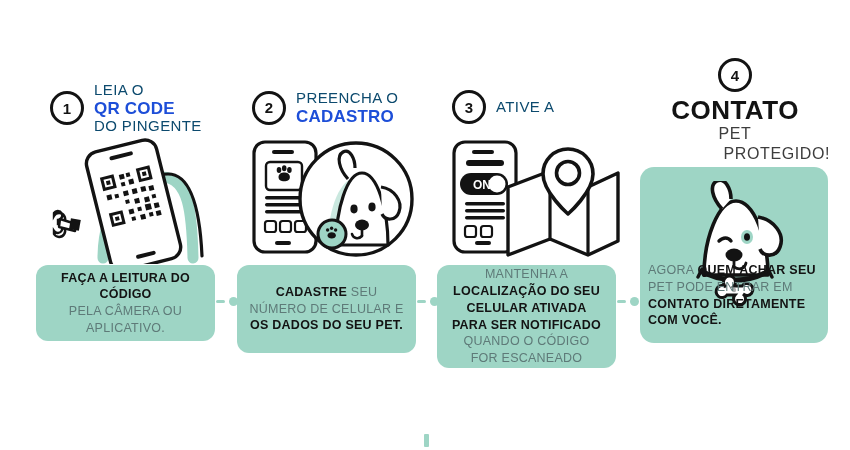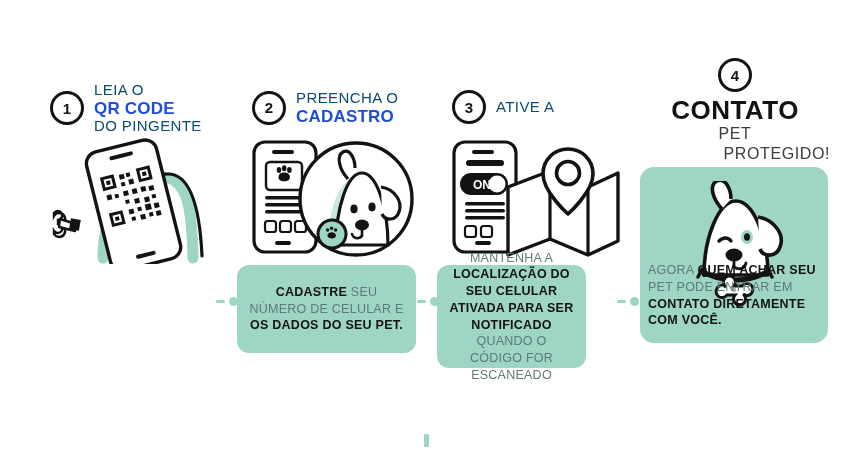--- a/index.html
+++ b/index.html
@@ -120,20 +120,26 @@
             <rect x="46" y="38" width="5" height="5"></rect>
           <rect x="21" y="46" width="4" height="4"></rect>
             <rect x="30" y="46" width="5" height="5"></rect>
           <rect x="39" y="46" width="4" height="4"></rect>
             <rect x="46" y="46" width="5" height="5"></rect>
         </g>
       </g>
     </svg>
   </div>
 
+  <div class="cap-box" style="left:36px;top:265px;width:179px;height:76px;">
+    <div class="cap-text">
+      <b>FAÇA A LEITURA DO CÓDIGO</b><br>
+      <span>PELA CÂMERA OU APLICATIVO.</span>
+    </div>
+  </div>
 
   <div class="conn" style="left:216px;top:297px;">
     <span class="dash"></span>
     <span class="dot"></span>
     <span class="dash"></span>
   </div>
 
   <div class="step-head" style="left:252px;top:90px;">
     <div class="num-circle">2</div>
     <div class="head-lines">
@@ -229,21 +235,21 @@
 
       <path d="M60 54 L102 38 L140 54 L170 40 L170 108 L140 122 L102 106 L60 122 Z" fill="#ffffff" stroke="#131313" stroke-width="3.4" stroke-linejoin="round"></path>
       <path d="M102 38 L102 106" stroke="#131313" stroke-width="3.2"></path>
       <path d="M140 54 L140 122" stroke="#131313" stroke-width="3.2"></path>
 
       <path d="M120 16 c-14 0 -25 11 -25 25 c0 18 25 40 25 40 c0 0 25 -22 25 -40 c0 -14 -11 -25 -25 -25z" fill="#ffffff" stroke="#131313" stroke-width="3.6" stroke-linejoin="round"></path>
       <circle cx="120" cy="40" r="11.5" fill="#ffffff" stroke="#131313" stroke-width="3.6"></circle>
     </svg>
   </div>
 
-  <div class="cap-box" style="left:437px;top:265px;width:149px;height:103px;">
+  <div class="cap-box" style="left:437px;top:265px;width:179px;height:103px;">
     <div class="cap-text">
       <span>MANTENHA A </span><b>LOCALIZAÇÃO DO SEU CELULAR ATIVADA PARA SER NOTIFICADO</b><span> QUANDO O CÓDIGO FOR ESCANEADO</span>
     </div>
   </div>
 
   <div class="conn" style="left:617px;top:297px;">
     <span class="dash"></span>
     <span class="dot"></span>
     <span class="dash"></span>
   </div>

